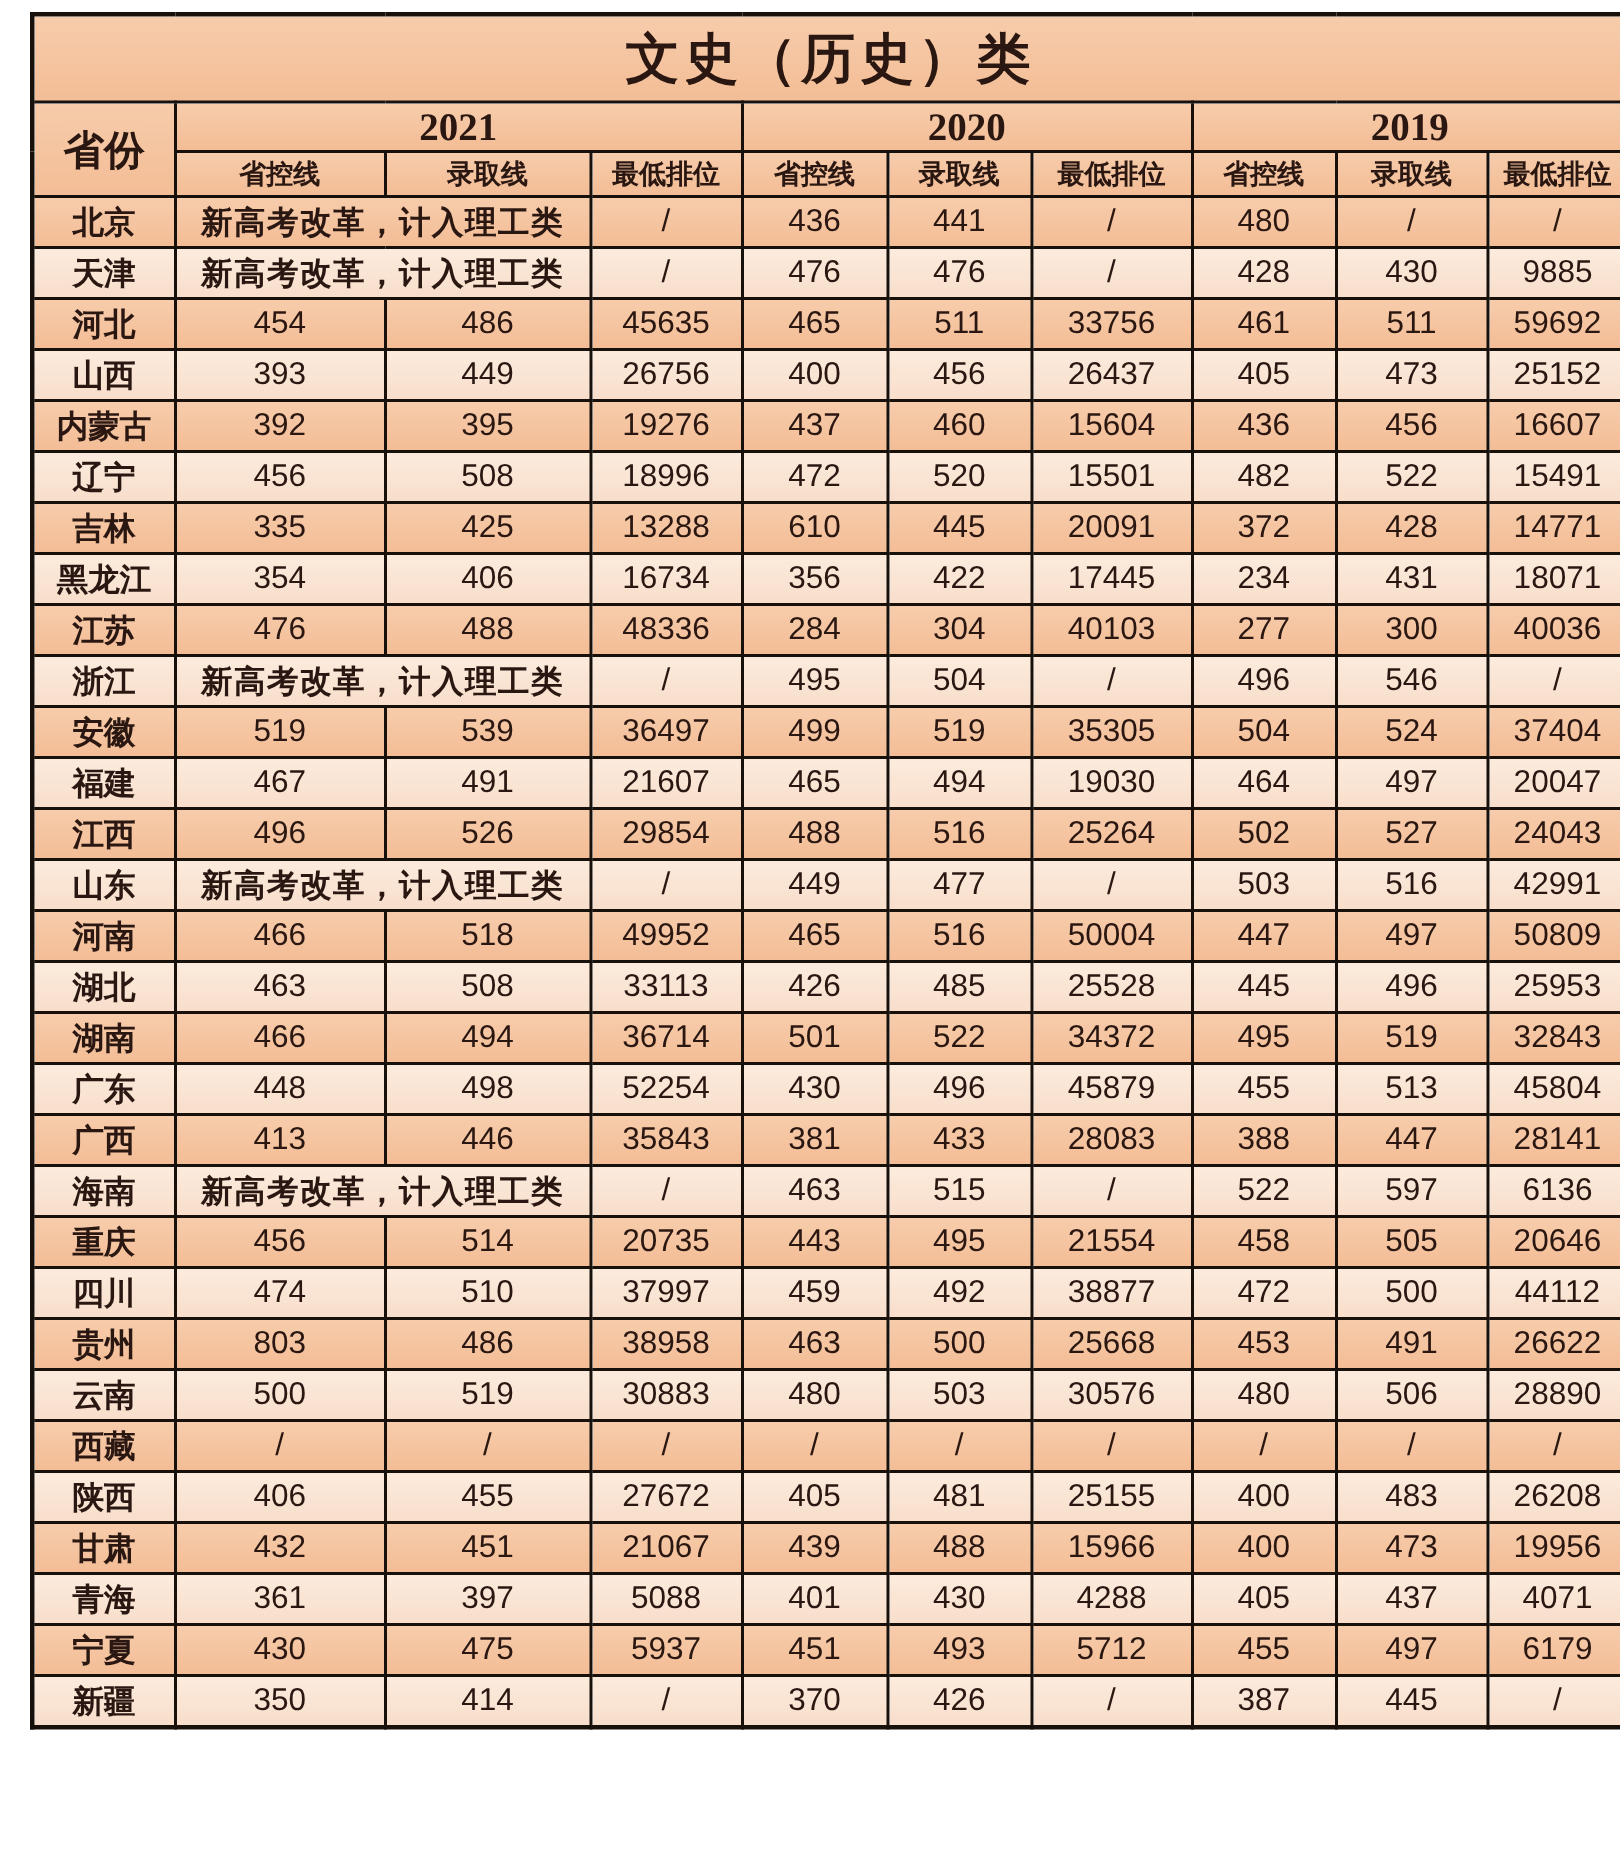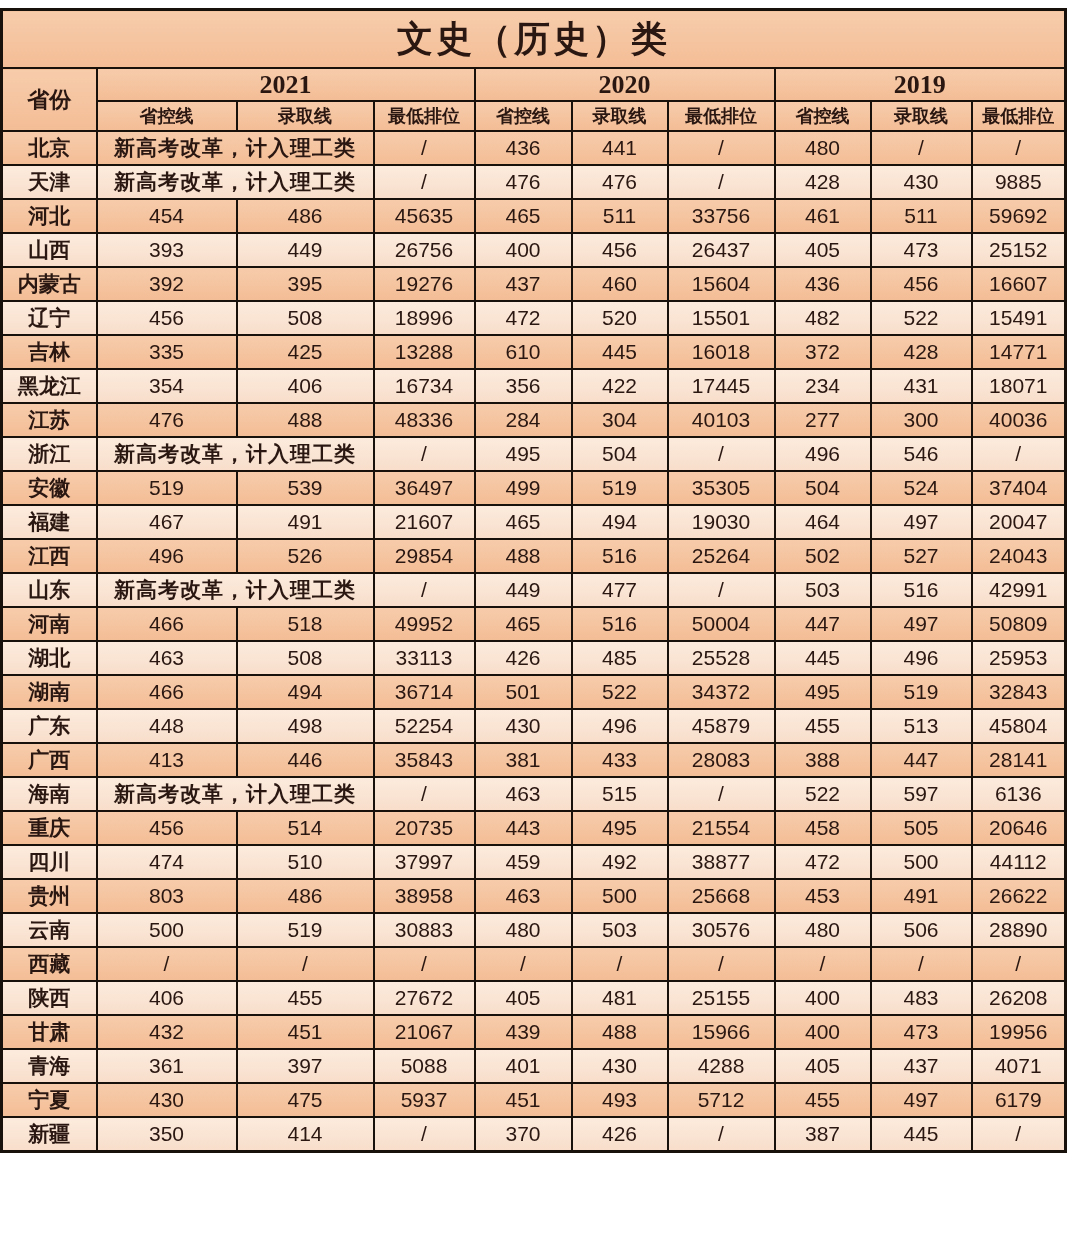--- a/index.html
+++ b/index.html
@@ -5,21 +5,21 @@
   html, body {
     margin: 0;
     padding: 0;
     background: #ffffff;
     width: 1080px;
     height: 1235px;
     overflow: hidden;
     font-family: "Liberation Sans", sans-serif;
   }
   .page {
-    padding: 8px 8px 0 0;
+    padding: 8px 8px 0 20px;
     box-sizing: border-box;
   }
   table.score-table {
     border-collapse: collapse;
     table-layout: fixed;
     width: 1064px;
     border: 3px solid #17100b;
   }
   .score-table th, .score-table td {
     border: 2px solid #17100b;
@@ -34,21 +34,21 @@
   .bg-light { background: linear-gradient(180deg, #fcebdd 0%, #f8decb 100%); }
 
   .title-cell {
     height: 56px;
     font-size: 36px;
     font-weight: bold;
     font-family: "Liberation Serif", serif;
     letter-spacing: 3px;
   }
   .province-header-cell {
-    font-size: 22px;
+    font-size: 27px;
     font-weight: bold;
   }
   .year-cell {
     height: 31px;
     font-size: 26px;
     font-weight: bold;
     font-family: "Liberation Serif", serif;
   }
   .sub-cell {
     height: 28px;
@@ -180,21 +180,21 @@
           <td class="value-cell bg-light">522</td>
           <td class="value-cell bg-light">15491</td>
         </tr>
         <tr>
           <td class="province-cell bg-dark">吉林</td>
           <td class="value-cell bg-dark">335</td>
           <td class="value-cell bg-dark">425</td>
           <td class="value-cell bg-dark">13288</td>
           <td class="value-cell bg-dark">610</td>
           <td class="value-cell bg-dark">445</td>
-          <td class="value-cell bg-dark">16018</td>
+          <td class="value-cell bg-dark">20091</td>
           <td class="value-cell bg-dark">372</td>
           <td class="value-cell bg-dark">428</td>
           <td class="value-cell bg-dark">14771</td>
         </tr>
         <tr>
           <td class="province-cell bg-light">黑龙江</td>
           <td class="value-cell bg-light">354</td>
           <td class="value-cell bg-light">406</td>
           <td class="value-cell bg-light">16734</td>
           <td class="value-cell bg-light">356</td>

